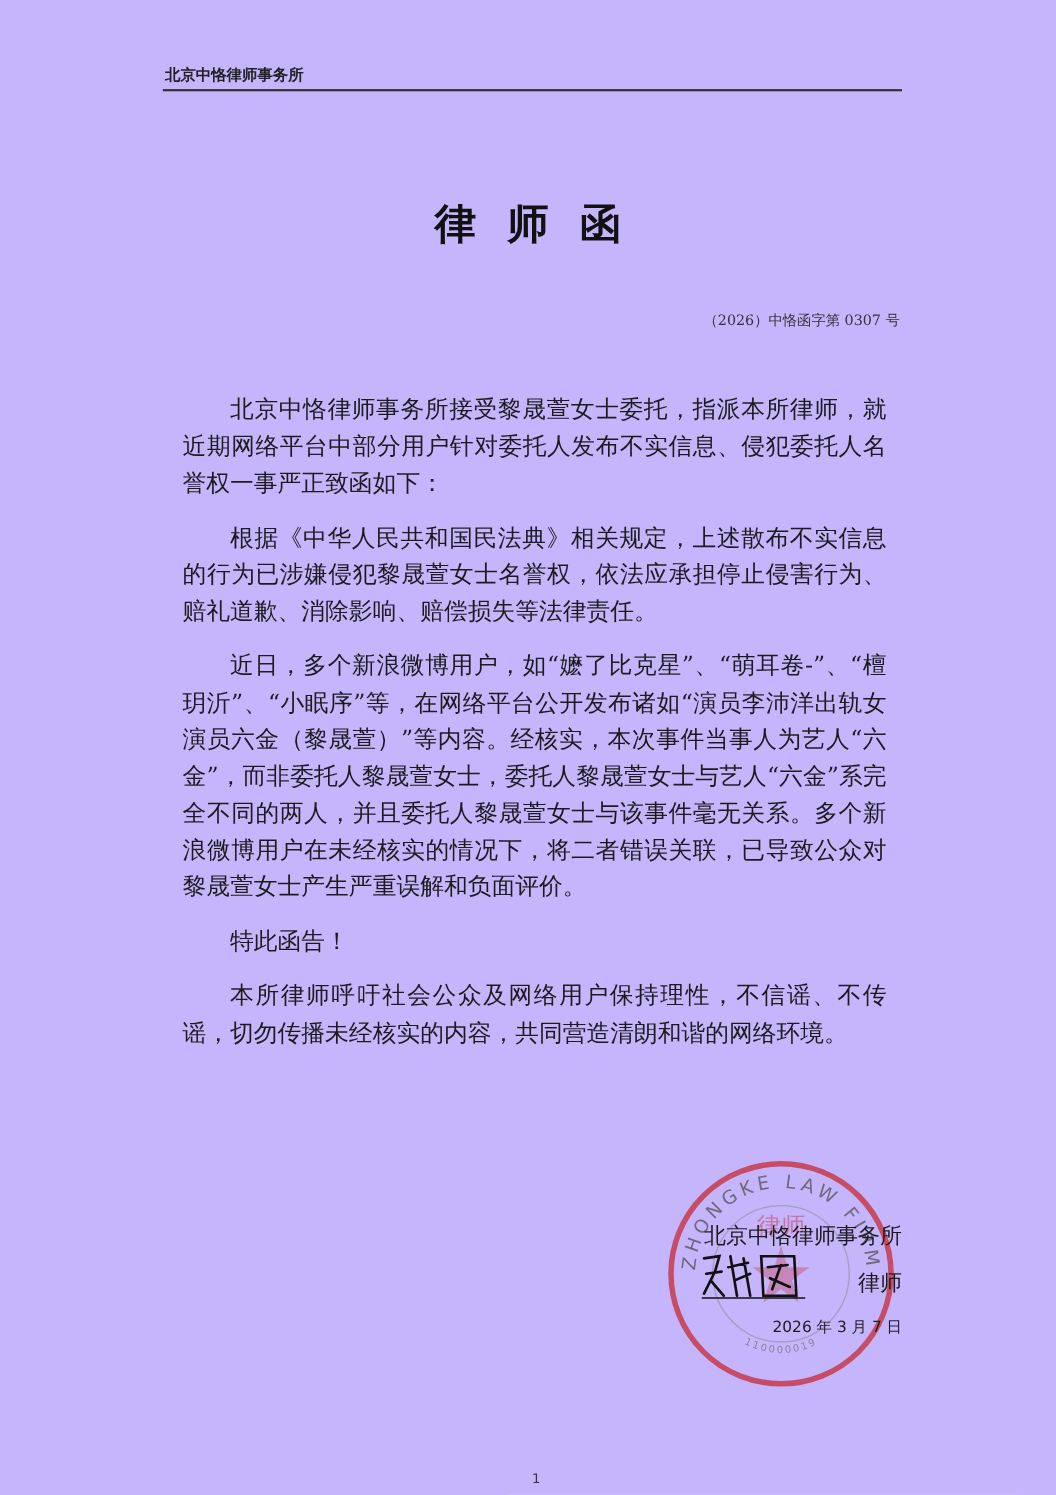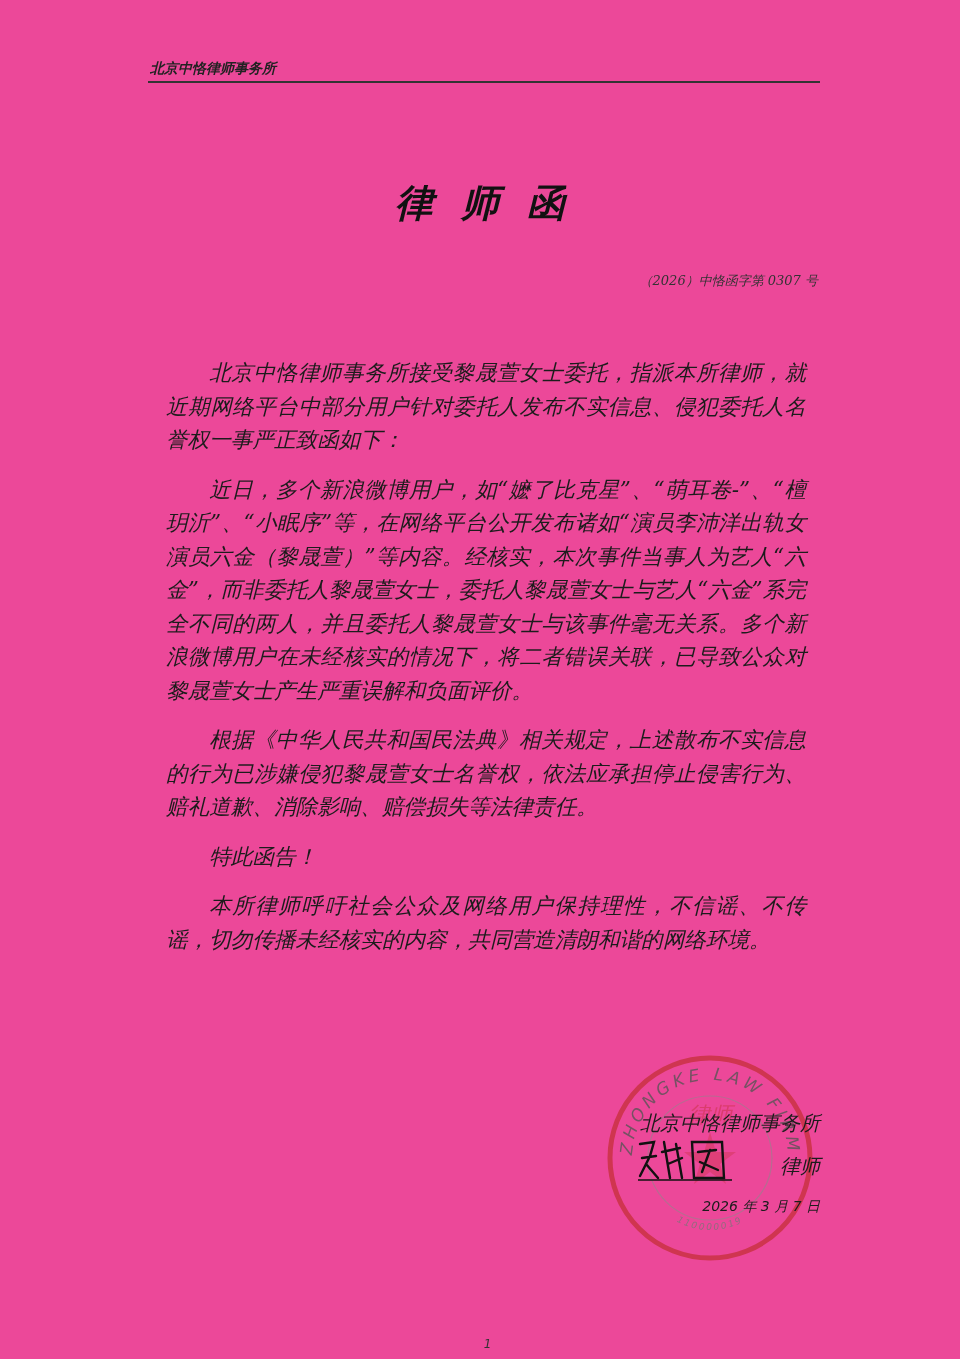--- a/index.html
+++ b/index.html
@@ -1,35 +1,35 @@
 <!DOCTYPE html>
 <html><head>
 <meta charset="utf-8">
 <style>
   html, body { margin: 0; padding: 0; }
   body {
     width: 960px; height: 1359px; background: #ffffff; position: relative; overflow: hidden;
     font-family: "DejaVu Serif", "Liberation Serif", serif; color: #1a1a1a;
   }
-  .page { position: absolute; left: 0; top: 0; width: 960px; height: 1359px; background: #ec4899; font-style: italic; }
+  .page { position: absolute; left: 0; top: 0; width: 960px; height: 1359px; background: #c4b5fd; }
   .letterhead {
     position: absolute; left: 150px; top: 60px; font-size: 14px; font-weight: bold; color: #222;
     letter-spacing: 0px;
   }
   .rule {
     position: absolute; left: 148px; top: 81px; width: 672px; height: 2px; background: #333;
   }
   .title {
     position: absolute; left: 0; width: 960px; top: 178px; text-align: center;
     font-size: 38px; font-weight: bold; letter-spacing: 0;
     font-family: "DejaVu Sans", sans-serif; color: #111;
   }
   .title span { display: inline-block; margin: 0 14px; }
   .ref {
-    position: absolute; right: 142px; top: 272px; font-size: 13px; color: #333;
+    position: absolute; right: 142px; top: 282px; font-size: 13px; color: #333;
   }
   .body {
     position: absolute; left: 150px; top: 340px; width: 672px;
     font-size: 21.6px; line-height: 33.5px; color: #1c1c1c;
     text-align: justify; text-justify: inter-character;
   }
   .body p { margin: 16px; text-indent: 2em; }
   .sign {
     position: absolute; right: 140px; text-align: right; font-size: 20px; color: #1c1c1c;
     font-family: "DejaVu Sans", sans-serif;
@@ -56,22 +56,22 @@
   <div class="rule"></div>
 
   <div class="title">
     <span>律</span><span>师</span><span>函</span>
   </div>
 
   <div class="ref">（2026）中恪函字第 0307 号</div>
 
   <div class="body">
     <p>北京中恪律师事务所接受黎晟萱女士委托，指派本所律师，就近期网络平台中部分用户针对委托人发布不实信息、侵犯委托人名誉权一事严正致函如下：</p>
+    <p>根据《中华人民共和国民法典》相关规定，上述散布不实信息的行为已涉嫌侵犯黎晟萱女士名誉权，依法应承担停止侵害行为、赔礼道歉、消除影响、赔偿损失等法律责任。</p>
     <p>近日，多个新浪微博用户，如“嬷了比克星”、“萌耳卷-”、“檀玥沂”、“小眠序”等，在网络平台公开发布诸如“演员李沛洋出轨女演员六金（黎晟萱）”等内容。经核实，本次事件当事人为艺人“六金”，而非委托人黎晟萱女士，委托人黎晟萱女士与艺人“六金”系完全不同的两人，并且委托人黎晟萱女士与该事件毫无关系。多个新浪微博用户在未经核实的情况下，将二者错误关联，已导致公众对黎晟萱女士产生严重误解和负面评价。</p>
-    <p>根据《中华人民共和国民法典》相关规定，上述散布不实信息的行为已涉嫌侵犯黎晟萱女士名誉权，依法应承担停止侵害行为、赔礼道歉、消除影响、赔偿损失等法律责任。</p>
     <p>特此函告！</p>
     <p>本所律师呼吁社会公众及网络用户保持理性，不信谣、不传谣，切勿传播未经核实的内容，共同营造清朗和谐的网络环境。</p>
   </div>
 
   <svg class="stamp" viewBox="0 0 212 212">
     <defs>
       <path id="arcTop" d="M 28 106 A 78 78 0 0 1 184 106"></path>
       <path id="arcBot" d="M 50 150 A 70 70 0 0 0 162 150"></path>
     </defs>
     <circle cx="106" cy="106" r="100" fill="none" stroke="#c8303c" stroke-width="5"></circle>

